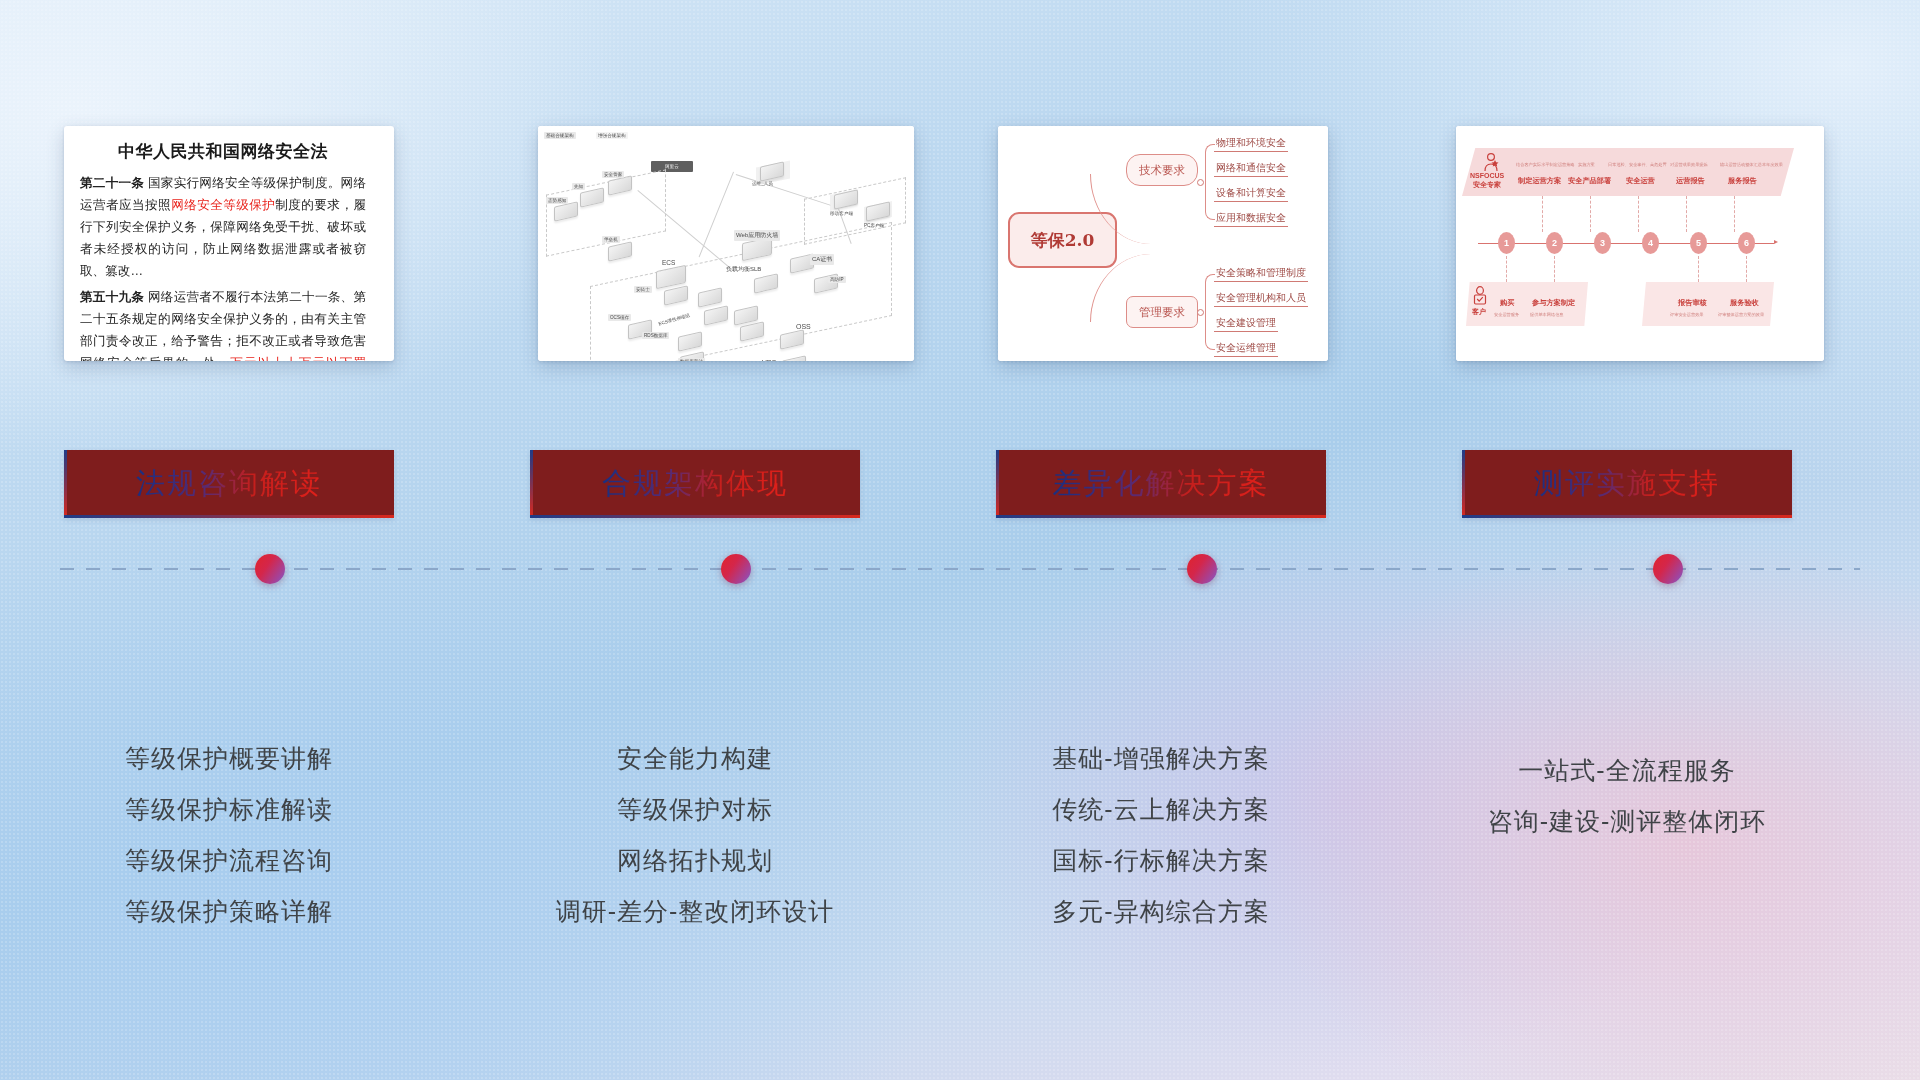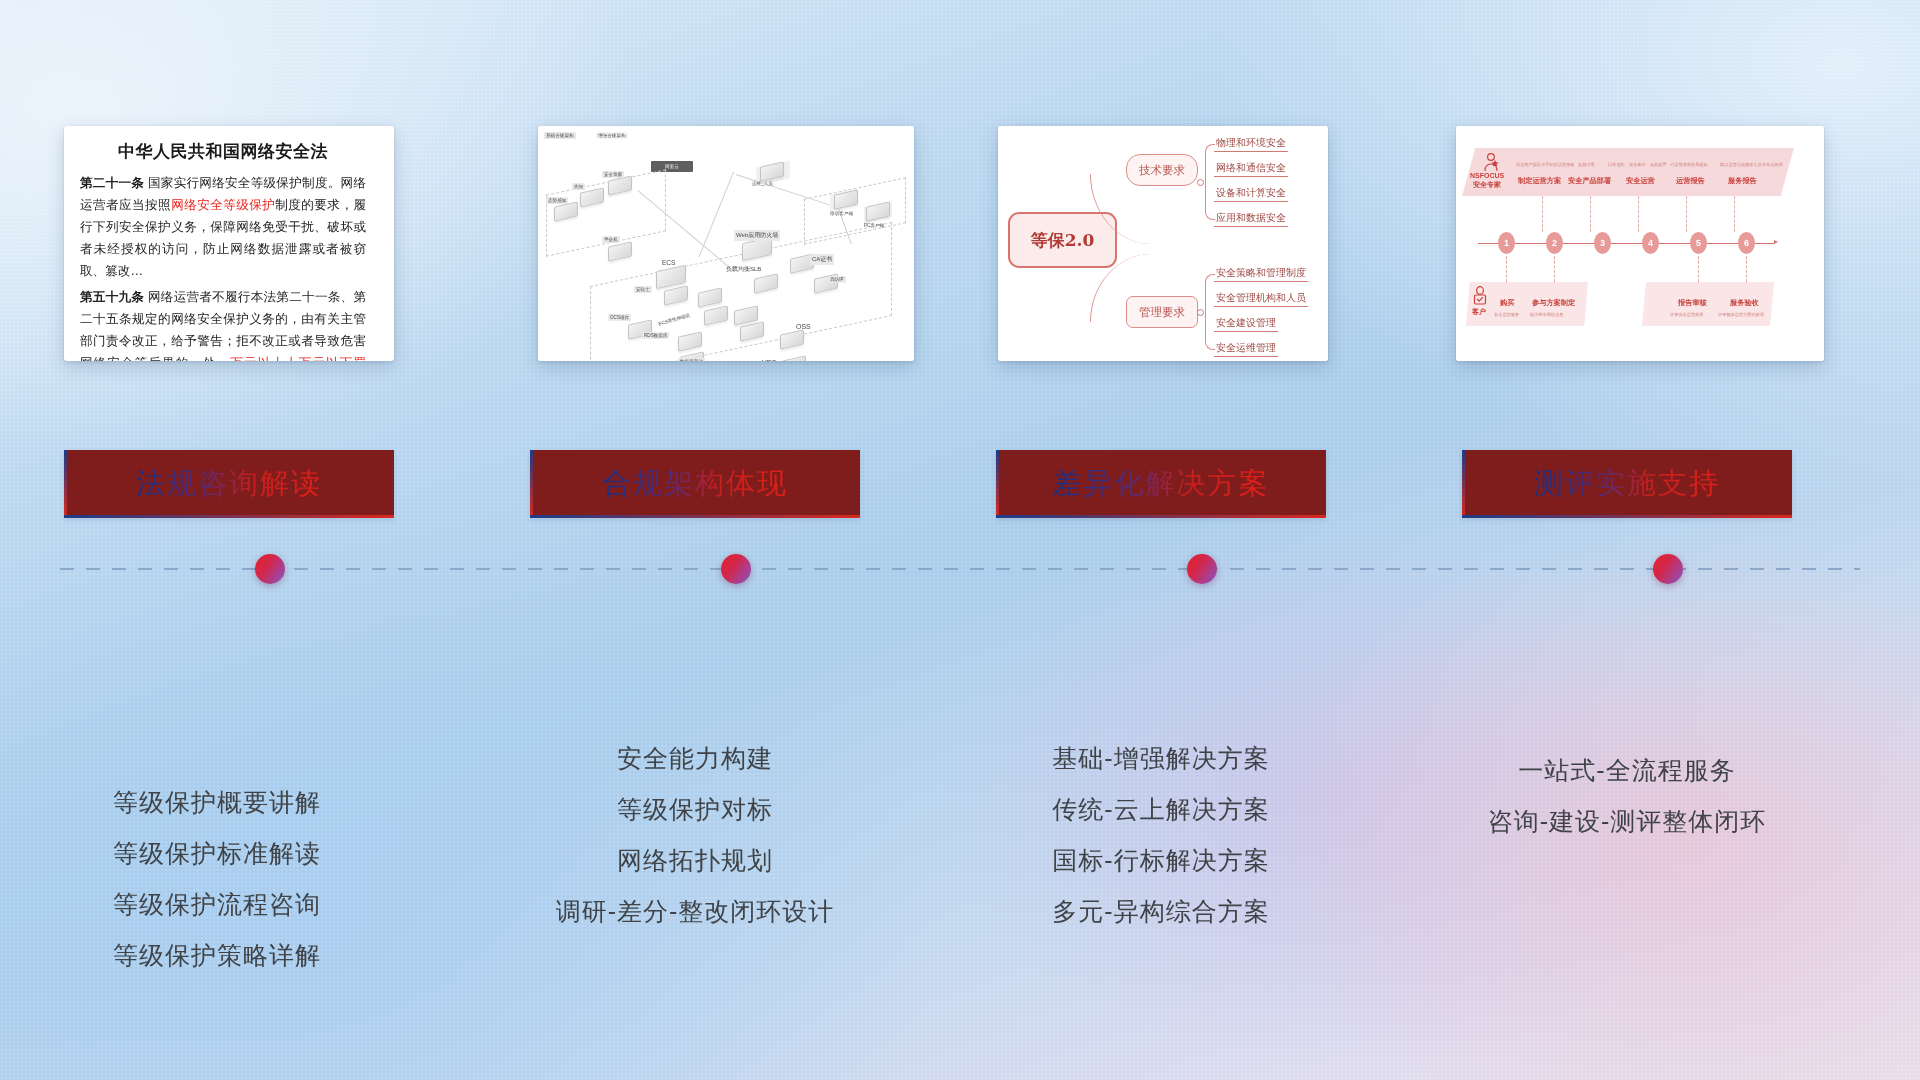--- a/index.html
+++ b/index.html
@@ -322,21 +322,21 @@
   <div class="timeline">
     <div class="dashline"></div>
     <div class="node-dot" style="left:195px;"></div>
     <div class="node-dot" style="left:661px;"></div>
     <div class="node-dot" style="left:1127px;"></div>
     <div class="node-dot" style="left:1593px;"></div>
   </div>
 
   <div class="cols">
 
-    <div class="col" style="left:52px;top:742px;width:330px;margin-top:44px;">
+    <div class="col" style="left:64px;top:742px;width:330px;">
       <div class="line">等级保护概要讲解</div>
       <div class="line">等级保护标准解读</div>
       <div class="line">等级保护流程咨询</div>
       <div class="line">等级保护策略详解</div>
     </div>
 
     <div class="col" style="left:530px;top:742px;width:330px;">
       <div class="line">安全能力构建</div>
       <div class="line">等级保护对标</div>
       <div class="line">网络拓扑规划</div>

